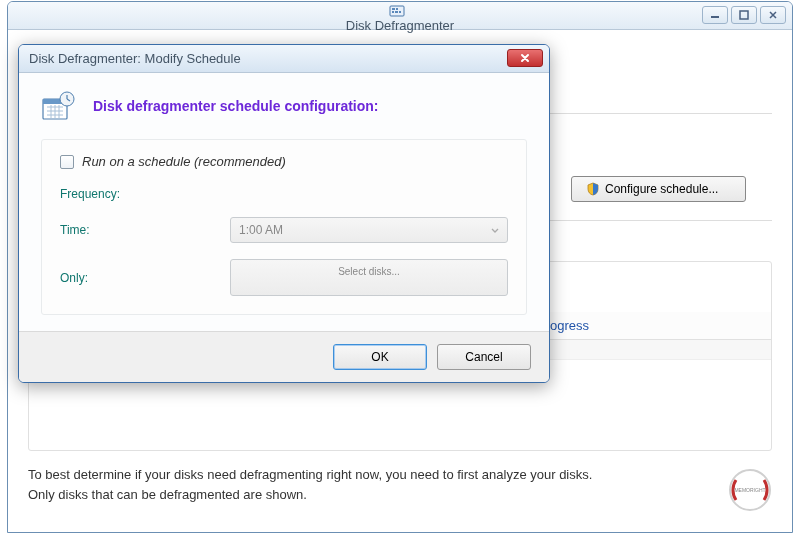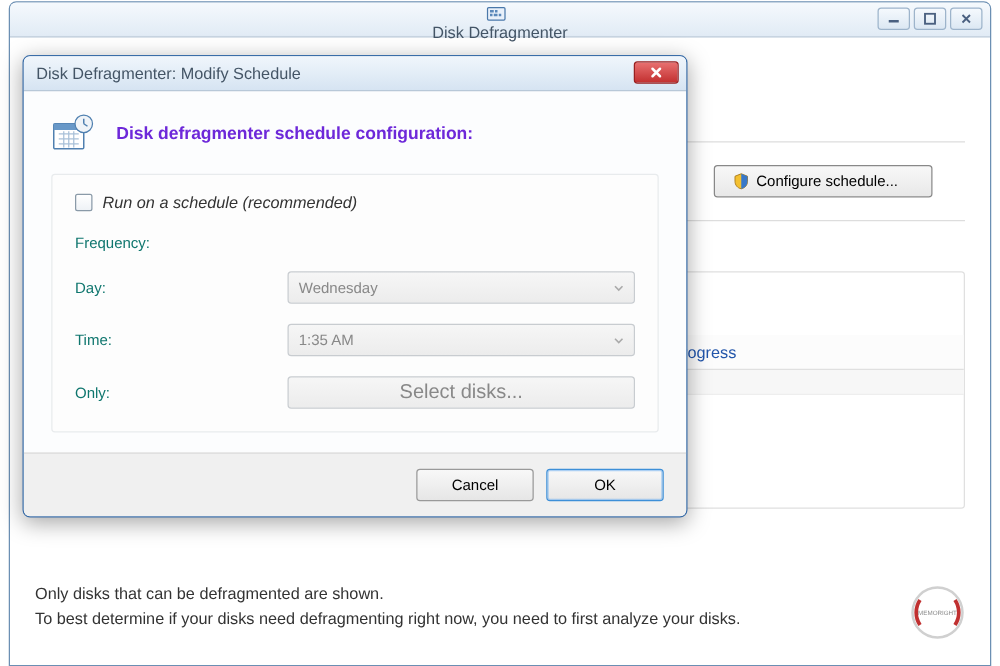--- a/index.html
+++ b/index.html
@@ -99,20 +99,21 @@
       background: linear-gradient(to bottom, #f8f8f8, #e8e8e8);
       border: 1px solid #888;
       border-radius: 3px;
       padding: 5px 14px;
       font-size: 12px;
       cursor: pointer;
       display: flex;
       align-items: center;
       gap: 5px;
       width: 175px;
+      margin-top: 44px;
     }
     
     .shield-icon {
       width: 14px;
       height: 14px;
     }
     
     .status-header {
       margin-top: 50px;
       display: flex;
@@ -268,26 +269,26 @@
     
     .combo-arrow {
       position: absolute;
       right: 8px;
       top: 50%;
       transform: translateY(-50%);
     }
     
     .select-btn {
       flex: 1;
-      height: 26px;
+      height: 37px;
       background: linear-gradient(to bottom, #f6f6f6, #ececec);
       border: 1px solid #c8ccd0;
       border-radius: 3px;
       color: #888;
-      font-size: 16px;
+      font-size: 10px;
       text-align: center;
       line-height: 24px;
       cursor: default;
     }
     
     .modal-footer {
       background: #f0f0f0;
       border-top: 1px solid #dadada;
       padding: 12px 18px;
       display: flex;
@@ -372,22 +373,22 @@
 
     <fieldset class="inner-box">
       <div class="status-header">
         <div class="status-header-col" style="margin-left:490px">Progress</div>
       </div>
       <div style="height:20px;background:#f7f7f7;border-bottom:1px solid #eee"></div>
       <div style="height:90px"></div>
     </fieldset>
 
     <div class="footer-text">
+      <div>To best determine if your disks need defragmenting right now, you need to first analyze your disks.</div>
       <div>Only disks that can be defragmented are shown.</div>
-      <div>To best determine if your disks need defragmenting right now, you need to first analyze your disks.</div>
     </div>
 
     <div class="watermark">
       <svg viewBox="0 0 48 48" width="48" height="48">
         <circle cx="24" cy="24" r="20" fill="none" stroke="#d0d0d0" stroke-width="2"></circle>
         <path d="M 10 14 A 18 18 0 0 0 10 34" fill="none" stroke="#c03030" stroke-width="3"></path>
         <path d="M 38 14 A 18 18 0 0 1 38 34" fill="none" stroke="#c03030" stroke-width="3"></path>
         <text x="24" y="26" text-anchor="middle" font-size="5" fill="#888" font-family="Arial">MEMORIGHT</text>
       </svg>
     </div>
@@ -427,48 +428,37 @@
     <div class="form-panel">
       <div class="checkbox-row">
         <div class="checkbox"></div>
         <span class="checkbox-label">Run on a schedule (recommended)</span>
       </div>
 
       <div class="form-row">
         <span class="form-label">Frequency:</span>
       </div>
 
+
       <div class="form-row">
-        <span class="form-label">Day:</span>
+        <span class="form-label">Time:</span>
         <div class="combo">
-          <span>Wednesday</span>
+          <span>1:00 AM</span>
           <span class="combo-arrow">
             <svg width="8" height="6">
                 <path d="M1 1 L4 4 L7 1" fill="none" stroke="#aaa" stroke-width="1.3"></path>
               </svg>
           </span>
         </div>
       </div>
 
-      <div class="form-row">
-        <span class="form-label">Time:</span>
-        <div class="combo">
-          <span>1:35 AM</span>
-          <span class="combo-arrow">
-            <svg width="8" height="6">
-                <path d="M1 1 L4 4 L7 1" fill="none" stroke="#aaa" stroke-width="1.3"></path>
-              </svg>
-          </span>
-        </div>
-      </div>
-
       <div class="form-row" style="margin-bottom:0">
         <span class="form-label">Only:</span>
         <div class="select-btn">Select disks...</div>
       </div>
     </div>
   </div>
 
   <div class="modal-footer">
+    <button class="dlg-btn primary">OK</button>
     <button class="dlg-btn">Cancel</button>
-    <button class="dlg-btn primary">OK</button>
   </div>
 </div>
 
 </body></html>

